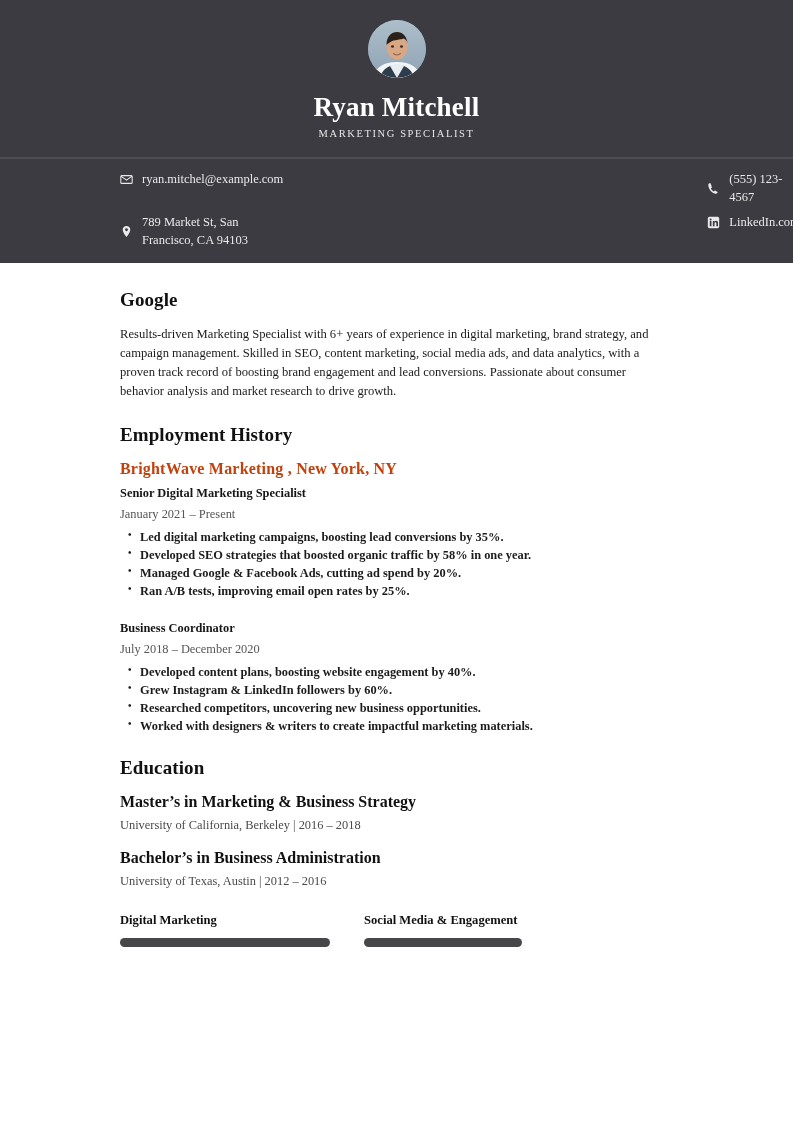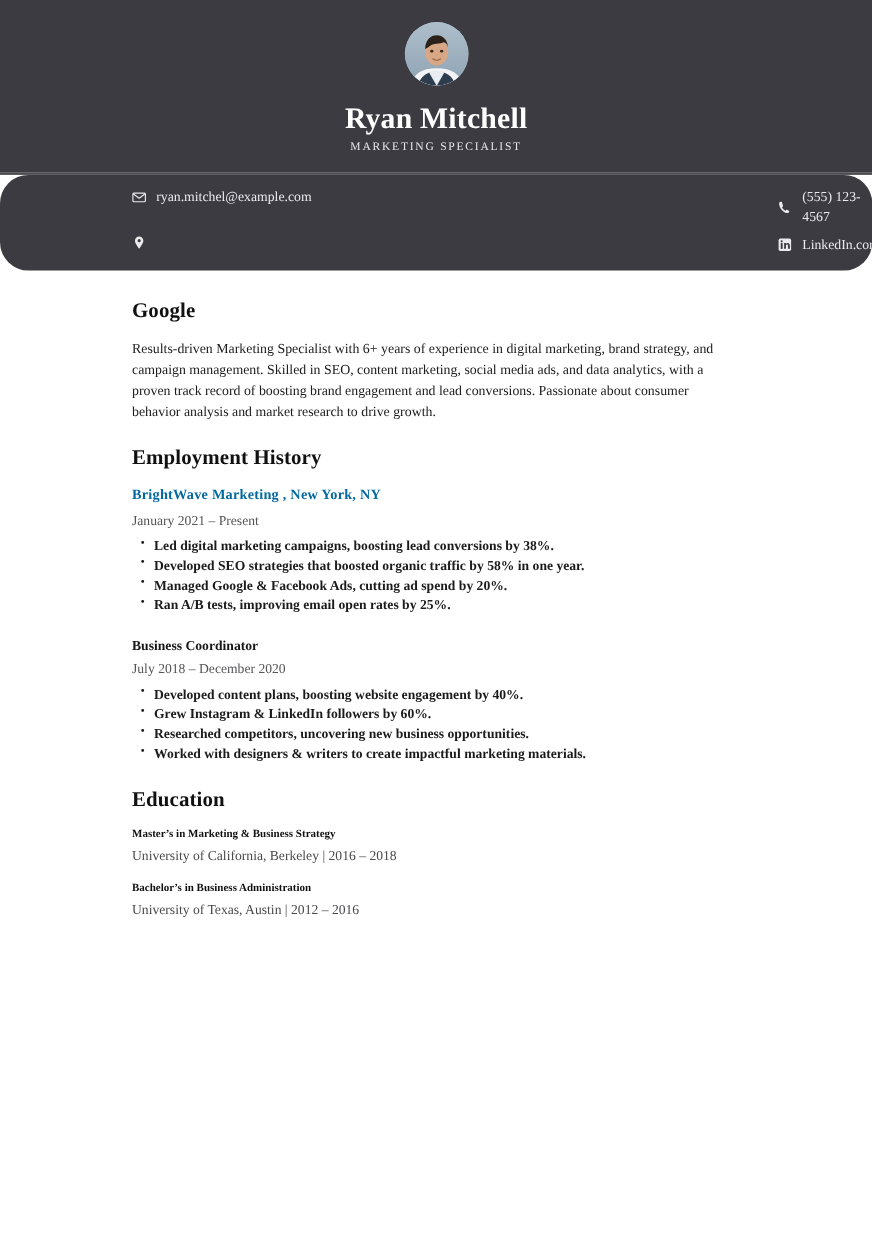--- a/index.html
+++ b/index.html
@@ -60,21 +60,20 @@
   }
 
   .header-divider {
     height: 2px;
     background: #4c4c52;
   }
 
   .header-contact {
     background: #3b3b41;
     padding: 12px 0 14px 0;
-    border-radius: 26px;
   }
 
   .contact-grid {
     display: grid;
     grid-template-columns: 1fr 1fr;
     row-gap: 8px;
   }
 
   .contact-col-left { padding-left: 120px; }
   .contact-col-right { padding-left: 424px; }
@@ -120,23 +119,23 @@
     font-weight: normal;
   }
 
   .section-gap { height: 22px; }
 
   
   .job { margin-bottom: 0; }
   .job + .job { margin-top: 20px; }
 
   .job-company {
-    font-size: 13px;
-    font-weight: bold;
-    color: #0369a1;
+    font-size: 16px;
+    font-weight: bold;
+    color: #c2410c;
     letter-spacing: 0.2px;
     margin-bottom: 8px;
   }
 
   .job-title {
     font-size: 12.4px;
     font-weight: bold;
     color: #161616;
     margin-bottom: 6px;
   }
@@ -164,21 +163,21 @@
     left: 8px;
     top: -1px;
     font-size: 10px;
     color: #1b1b1b;
   }
 
   
   .edu + .edu { margin-top: 16px; }
 
   .edu-degree {
-    font-size: 10px;
+    font-size: 16px;
     font-weight: bold;
     color: #111111;
     margin-bottom: 7px;
   }
 
   .edu-school {
     font-size: 12.4px;
     color: #4a4a4d;
   }
 
@@ -272,20 +271,21 @@
       </div>
 
       <div class="contact-col-left">
         <div class="contact-item">
           <span class="contact-icon">
             <svg width="13" height="13" viewBox="0 0 16 16" xmlns="http://www.w3.org/2000/svg">
               <path d="M8 1.2c-2.6 0-4.7 2.1-4.7 4.7 0 3.4 4.7 8.9 4.7 8.9s4.7-5.5 4.7-8.9c0-2.6-2.1-4.7-4.7-4.7z" fill="#eaeaec"></path>
               <circle cx="8" cy="5.9" r="1.75" fill="#3b3b41"></circle>
             </svg>
           </span>
+          <span>789 Market St, San Francisco, CA 94103</span>
         </div>
       </div>
 
       <div class="contact-col-right">
         <div class="contact-item">
           <span class="contact-icon">
             <svg width="13" height="13" viewBox="0 0 16 16" xmlns="http://www.w3.org/2000/svg">
               <rect x="1" y="1" width="14" height="14" rx="2" fill="#eaeaec"></rect>
               <rect x="3.4" y="6.1" width="2.1" height="6.5" fill="#3b3b41"></rect>
               <circle cx="4.45" cy="4.2" r="1.2" fill="#3b3b41"></circle>
@@ -306,23 +306,24 @@
       <p class="profile-text">Results-driven Marketing Specialist with 6+ years of experience in digital marketing, brand strategy, and campaign management. Skilled in SEO, content marketing, social media ads, and data analytics, with a proven track record of boosting brand engagement and lead conversions. Passionate about consumer behavior analysis and market research to drive growth.</p>
     </div>
 
     <div class="section-gap"></div>
 
     <div class="section">
       <div class="section-title">Employment History</div>
 
       <div class="job">
         <div class="job-company">BrightWave Marketing ,  New York, NY</div>
+        <div class="job-title">Senior Digital Marketing Specialist</div>
         <div class="job-dates">January 2021 – Present</div>
         <ul class="bullets">
-          <li>Led digital marketing campaigns, boosting lead conversions by 38%.</li>
+          <li>Led digital marketing campaigns, boosting lead conversions by 35%.</li>
           <li>Developed SEO strategies that boosted organic traffic by 58% in one year.</li>
           <li>Managed Google &amp; Facebook Ads, cutting ad spend by 20%.</li>
           <li>Ran A/B tests, improving email open rates by 25%.</li>
         </ul>
       </div>
 
       <div class="job">
         <div class="job-title">Business Coordinator</div>
         <div class="job-dates">July 2018 – December 2020</div>
         <ul class="bullets">
@@ -347,16 +348,31 @@
       <div class="edu">
         <div class="edu-degree">Bachelor’s in Business Administration</div>
         <div class="edu-school">University of Texas, Austin | 2012 – 2016</div>
       </div>
     </div>
 
     <div class="section-gap"></div>
 
     <div class="section">
 
+      <div class="skills-grid">
+        <div>
+          <div class="skill-name">Digital Marketing</div>
+          <div class="skill-track" style="width:217px;">
+            <div class="skill-fill" id="skill-fill-0" style="width: 97%; background: rgb(71, 71, 73);"></div>
+          </div>
+        </div>
+
+        <div>
+          <div class="skill-name">Social Media &amp; Engagement</div>
+          <div class="skill-track" style="width:222px;">
+            <div class="skill-fill" id="skill-fill-1" style="width: 71%; background: rgb(71, 71, 73);"></div>
+          </div>
+        </div>
+      </div>
     </div>
 
   </div>
 </div>
 
 </body></html>

